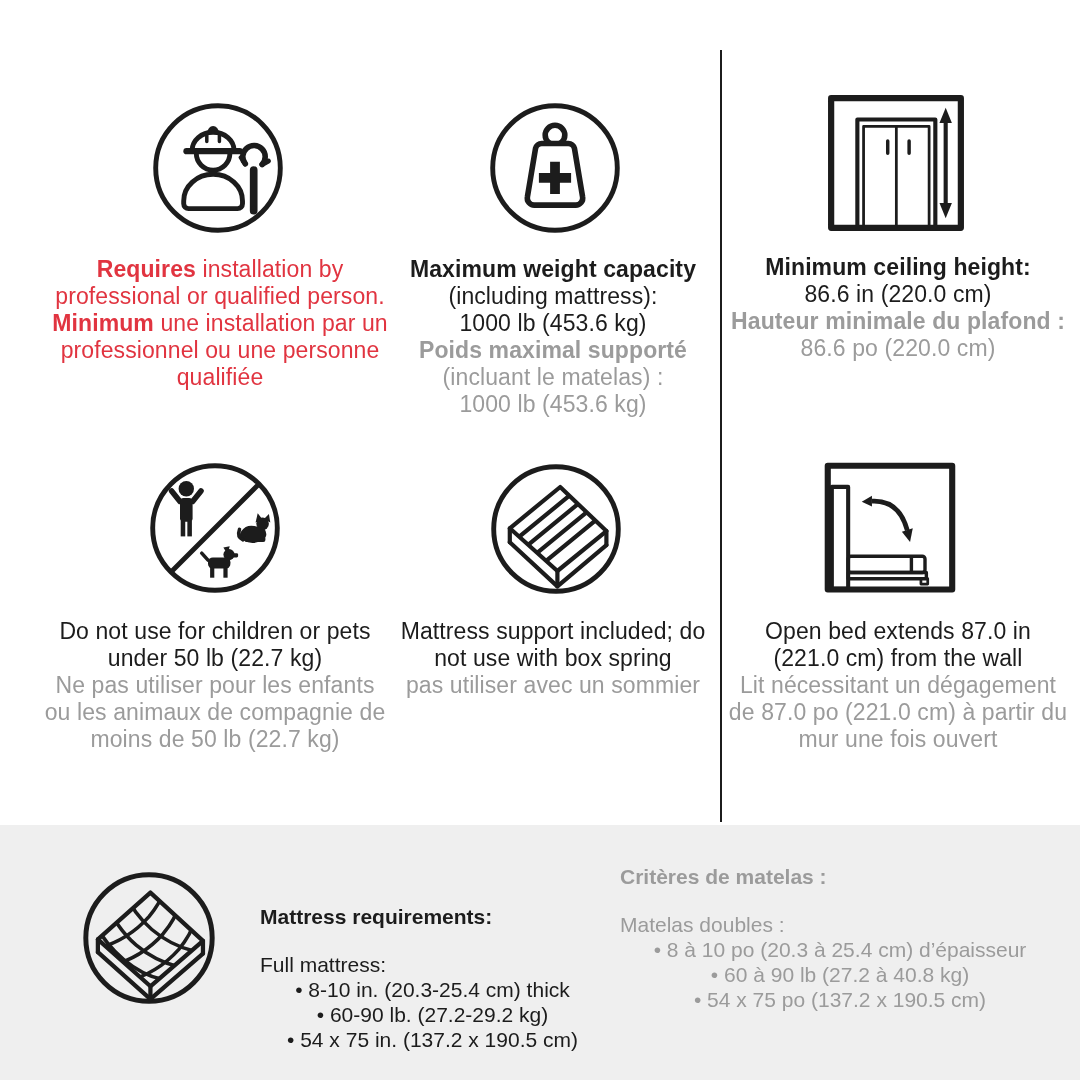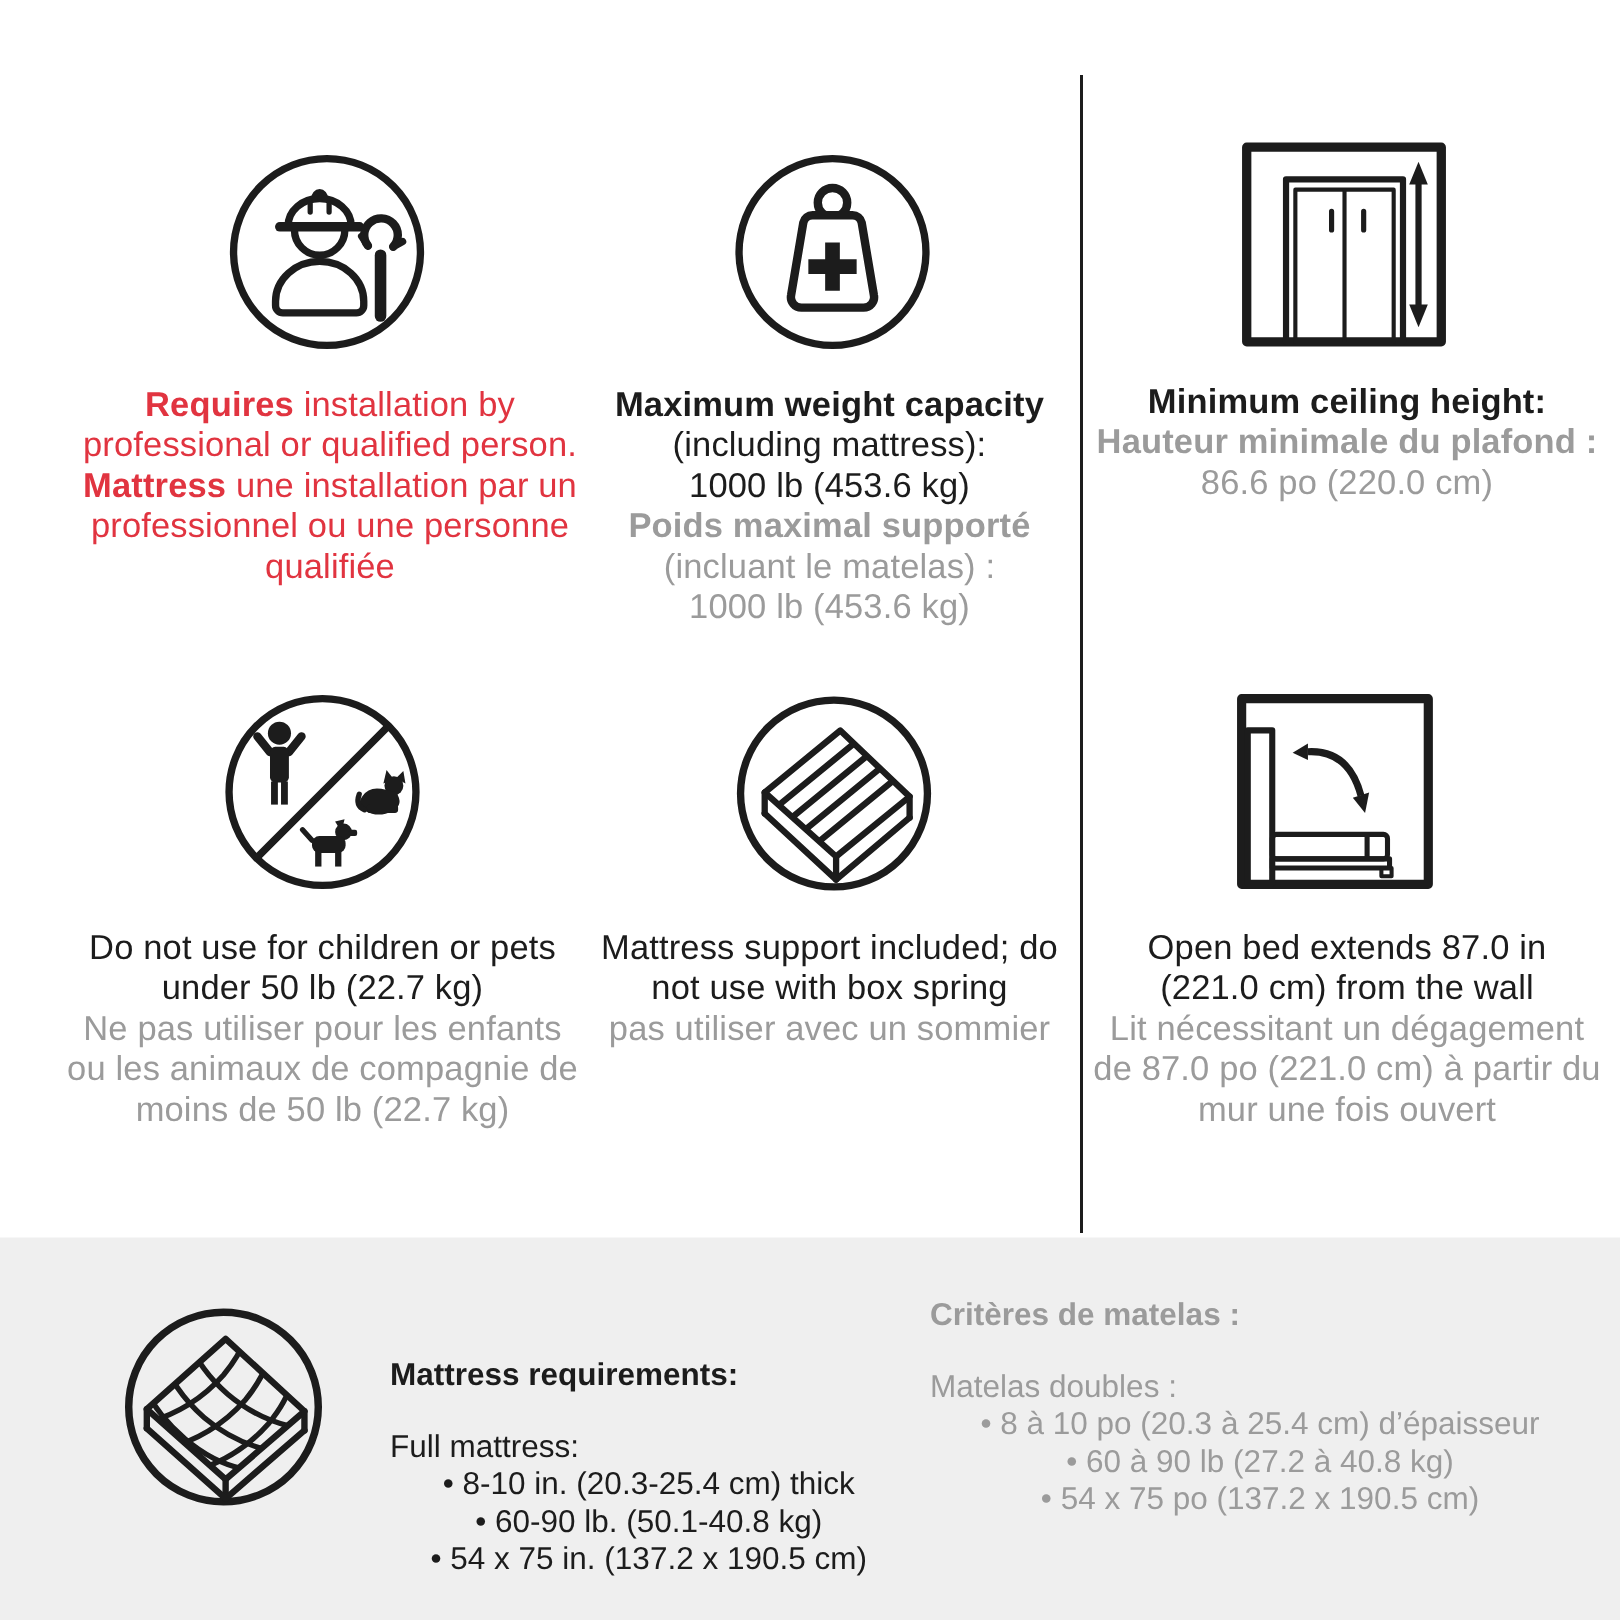--- a/index.html
+++ b/index.html
@@ -50,21 +50,21 @@
     <path d="M51,147 a42,38 0 0 1 84,0 v4 a7,7 0 0 1 -7,7 h-70 a7,7 0 0 1 -7,-7 z" stroke-width="7" fill="#ffffff"></path>
     <path d="M151,103 v58" stroke-width="11"></path>
     <path d="M163,95 a16,16 0 1 0 -24,-1" stroke-width="8"></path>
     <path d="M139,94 l-6,-9 M163,95 l9,-5" stroke-width="7"></path>
     <circle cx="151" cy="157" r="3" fill="currentColor" stroke="none"></circle>
   </svg>
 </div>
 <div class="tblock" style="left:40px;top:256px;width:360px">
     <div class="tline red"><span class="b">Requires</span><span> installation by</span></div>
     <div class="tline red"><span>professional or qualified person.</span></div>
-    <div class="tline red"><span class="b">Mattress</span><span> une installation par un</span></div>
+    <div class="tline red"><span class="b">Minimum</span><span> une installation par un</span></div>
     <div class="tline red"><span>professionnel ou une personne</span></div>
     <div class="tline red"><span>qualifiée</span></div>
   </div>
 
 <div class="icon" style="left:485px;top:98px;width:140px;height:140px">
   <svg viewBox="0 0 200 200" fill="none" stroke="currentColor" stroke-linecap="round" stroke-linejoin="round">
     <circle cx="100" cy="100" r="89" stroke-width="7"></circle>
     <circle cx="100" cy="53" r="14" stroke-width="8" fill="#ffffff"></circle>
     <path d="M81,65 h38 a9,9 0 0 1 8.8,7 l11.6,69 a10,10 0 0 1 -9.8,12 h-59.2 a10,10 0 0 1 -9.8,-12 l11.6,-69 a9,9 0 0 1 8.8,-7 z" stroke-width="8" fill="#ffffff"></path>
     <path d="M100,91 v46 M77,114 h46" stroke-width="14" stroke-linecap="butt"></path>
@@ -86,20 +86,21 @@
     <rect x="53" y="47" width="95" height="147" stroke-width="4"></rect>
     <line x1="100.5" y1="47" x2="100.5" y2="194" stroke-width="4"></line>
     <path d="M88,68 v18 M119,68 v18" stroke-width="5" stroke-linecap="round"></path>
     <line x1="172" y1="40" x2="172" y2="160" stroke-width="6"></line>
     <polygon points="172,20 163,42 181,42" fill="currentColor" stroke="none"></polygon>
     <polygon points="172,180 163,158 181,158" fill="currentColor" stroke="none"></polygon>
   </svg>
 </div>
 <div class="tblock" style="left:728px;top:254px;width:340px">
     <div class="tline black"><span class="b">Minimum ceiling height:</span></div>
+    <div class="tline black"><span>86.6 in (220.0 cm)</span></div>
     <div class="tline gray"><span class="b">Hauteur minimale du plafond :</span></div>
     <div class="tline gray"><span>86.6 po (220.0 cm)</span></div>
   </div>
 
 <div class="icon" style="left:145px;top:458px;width:140px;height:140px">
   <svg viewBox="0 0 200 200" fill="none" stroke="currentColor" stroke-linecap="round" stroke-linejoin="round">
     <circle cx="100" cy="100" r="89" stroke-width="7"></circle>
     <circle cx="59" cy="44" r="11" fill="currentColor" stroke="none"></circle>
     <path d="M50,62 L38,47 M68,62 L80,47" stroke-width="8"></path>
     <rect x="50" y="57" width="18" height="34" rx="5" fill="currentColor" stroke="none"></rect>
@@ -199,21 +200,21 @@
     <path d="M28,102 v18 M102,168 v18 M176,104 v18" stroke-width="6"></path>
     <path d="M28,120 L102,186 L176,122" stroke-width="6"></path>
   </svg>
 </div>
 
 <div class="bcol english" style="left:260px;top:904px;width:345px">
   <div class="col-title">Mattress requirements:</div>
   <div class="col-sub">Full mattress:</div>
   <div>
       <div class="bullet-line">• 8-10 in. (20.3-25.4 cm) thick</div>
-      <div class="bullet-line">• 60-90 lb. (50.1-40.8 kg)</div>
+      <div class="bullet-line">• 60-90 lb. (27.2-29.2 kg)</div>
       <div class="bullet-line">• 54 x 75 in. (137.2 x 190.5 cm)</div>
     </div>
 </div>
 
 <div class="bcol french" style="left:620px;top:864px;width:440px">
   <div class="col-title">Critères de matelas :</div>
   <div class="col-sub">Matelas doubles :</div>
   <div>
       <div class="bullet-line">• 8 à 10 po (20.3 à 25.4 cm) d’épaisseur</div>
       <div class="bullet-line">• 60 à 90 lb (27.2 à 40.8 kg)</div>

